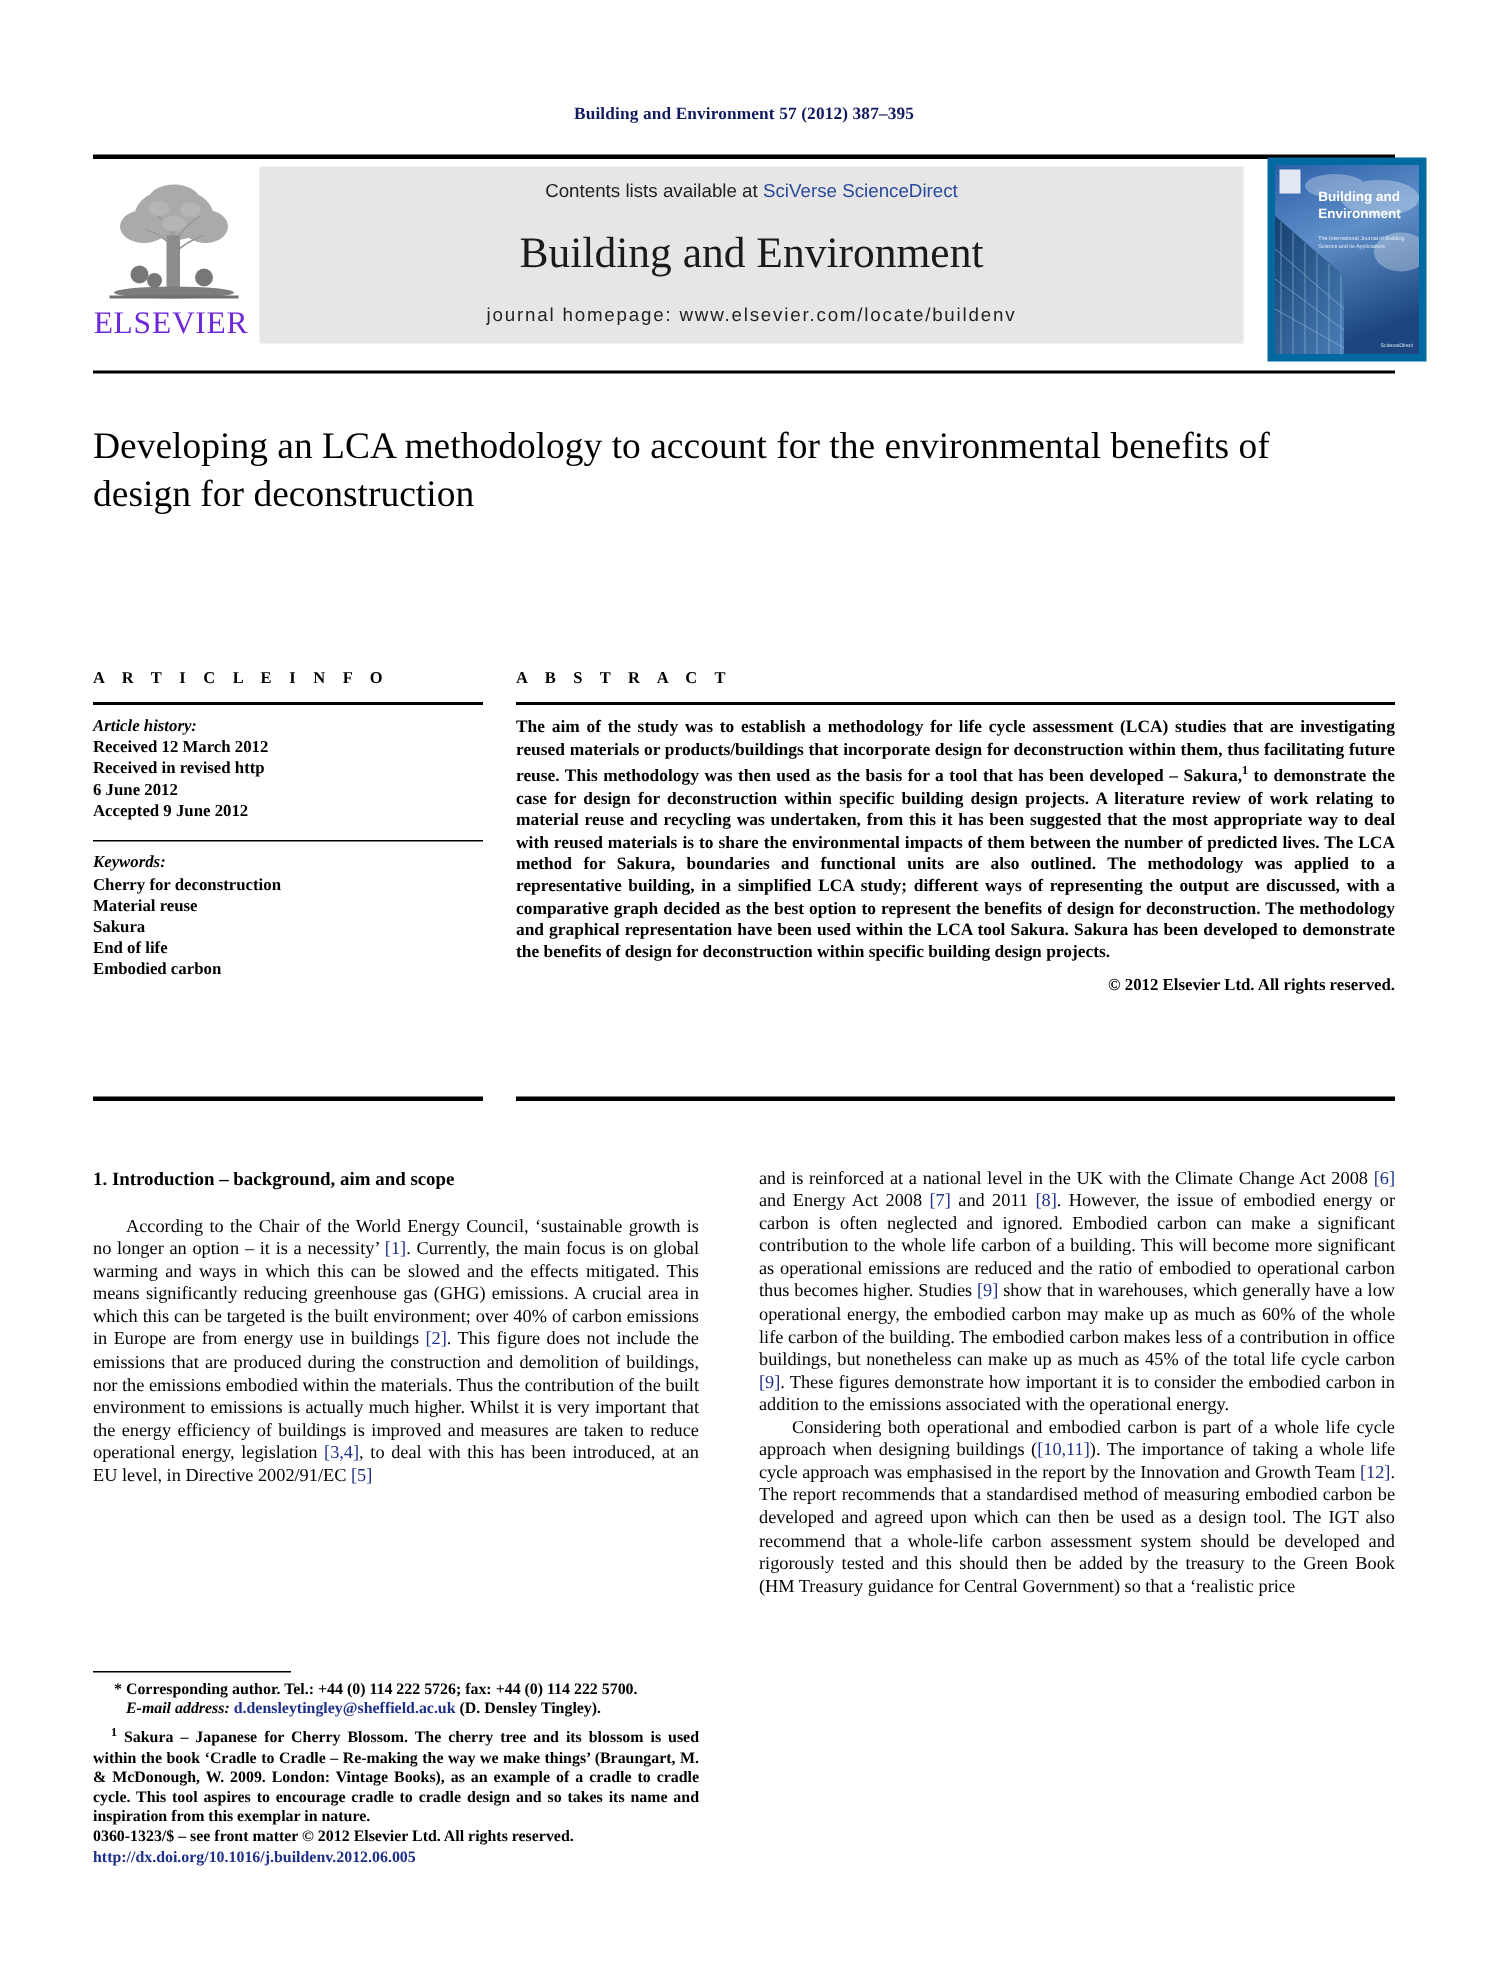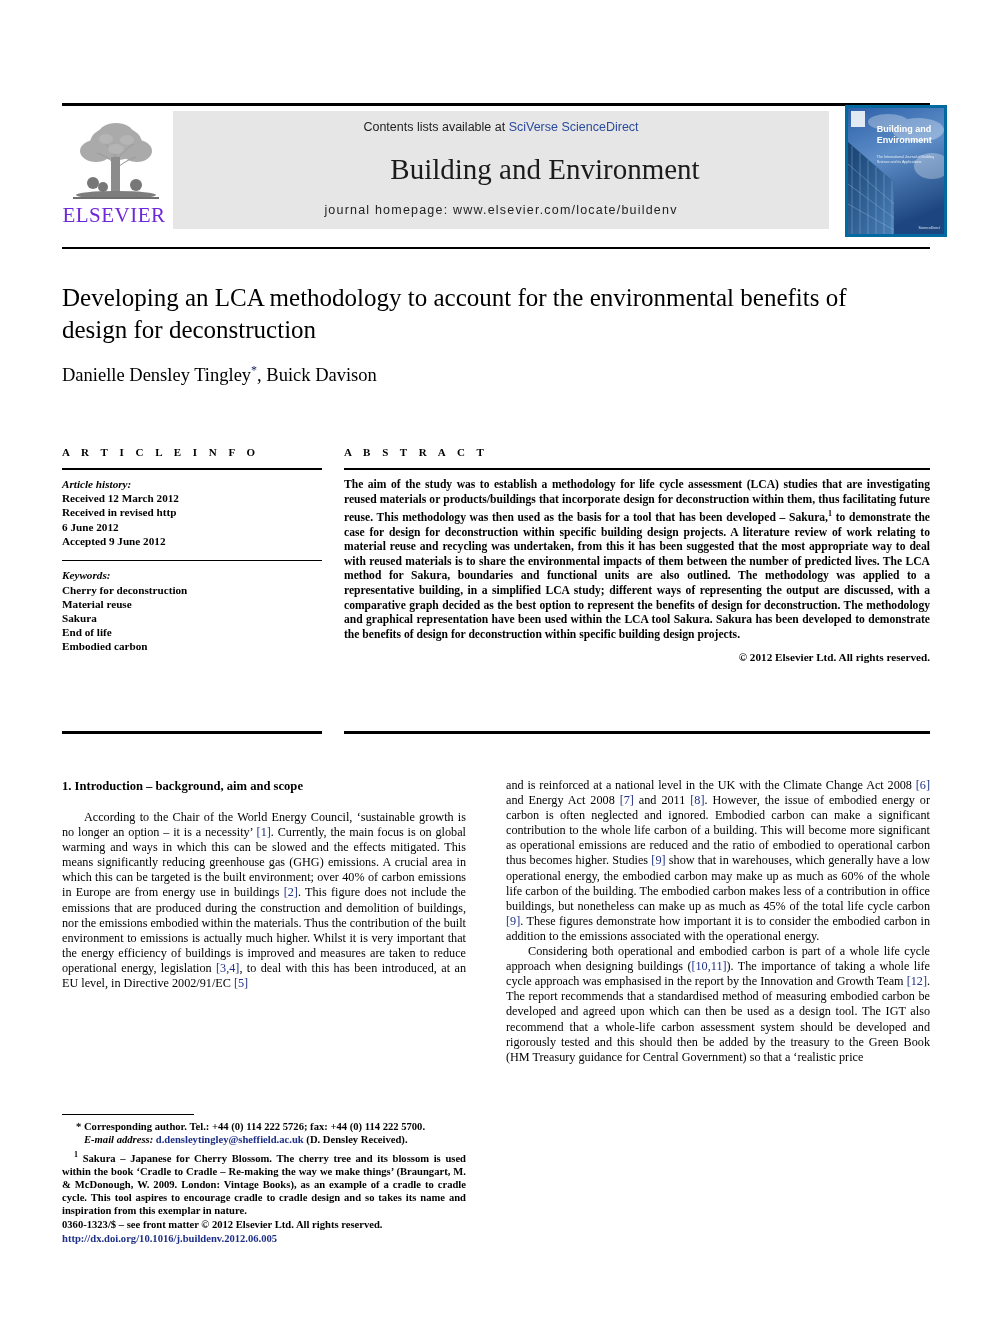--- a/index.html
+++ b/index.html
@@ -91,38 +91,37 @@
     color: #2a4a9c;
   }
   .banner .jtitle {
     position: absolute;
     left: 0; top: 42px;
     width: 656px;
     text-align: center;
     font-family: "Liberation Serif", serif;
     font-size: 29px;
     color: #1b1b1b;
-    padding-left: 44px;
   }
   .banner .homepage {
     position: absolute;
     left: 0; top: 92px;
     width: 656px;
     text-align: center;
     font-family: "Liberation Sans", sans-serif;
     font-size: 12.5px;
     letter-spacing: 1.2px;
     color: #222;
   }
   .cover-thumb {
     position: absolute;
     left: 783px; top: 2px;
     width: 96px;
     height: 126px;
-    border: 3px solid #0369a1;
+    border: 5px solid #0369a1;
     overflow: hidden;
   }
   .cover-inner { position:absolute; left:0; top:0; width:100%; height:100%; }
   .cover-title {
     position: absolute;
     left: 30%; top: 13%;
     font-family: "Liberation Sans", sans-serif;
     font-size: 9px;
     line-height: 11px;
     color: #ffffff;
@@ -314,20 +313,21 @@
     line-height: 14px;
     font-weight: bold;
   }
   .page-footer .doi { color: #1d2f86; }
 </style>
 </head>
 <body>
 
 <div class="page">
 
+  <div class="runninghead">Building and Environment 57 (2012) 387–395</div>
 
   <div class="masthead">
     <div class="masthead-rule"></div>
 
     <div class="elsevier-logo">
       <div class="tree-box">
         <svg width="92" height="88" viewBox="0 0 92 88" xmlns="http://www.w3.org/2000/svg">
           <rect x="0" y="0" width="92" height="88" fill="#ffffff"></rect>
           <g stroke="#8c8c8c" fill="none" stroke-width="1">
             <path d="M46 84 L46 40"></path>
@@ -406,23 +406,20 @@
         <span>Building and</span><br><span>Environment</span>
       </div>
       <div class="cover-sub">The International Journal of Building Science and its Applications</div>
       <div class="cover-foot">ScienceDirect</div>
     </div>
   </div>
 
   <div class="title-rule-top"></div>
 
   <div class="article-title">Developing an LCA methodology to account for the environmental benefits of design for deconstruction</div>
-  <div class="authors">
-    <span>Danielle Densley Tingley</span><sup>*</sup><span>, Buick Davison</span>
-  </div>
 
   <div class="info-col">
     <div class="section-head">A R T I C L E   I N F O</div>
     <div class="hrule"></div>
     <div class="info-block">
       <div class="ital">Article history:</div>
       <div>Received 12 March 2012</div>
       <div>Received in revised http</div>
       <div>6 June 2012</div>
       <div>Accepted 9 June 2012</div>
@@ -456,21 +453,21 @@
 
   <div class="col-right">
     <p class="body cont"><span>and is reinforced at a national level in the UK with the Climate Change Act 2008 </span><span class="ref">[6]</span><span> and Energy Act 2008 </span><span class="ref">[7]</span><span> and 2011 </span><span class="ref">[8]</span><span>. However, the issue of embodied energy or carbon is often neglected and ignored. Embodied carbon can make a significant contribution to the whole life carbon of a building. This will become more significant as operational emissions are reduced and the ratio of embodied to operational carbon thus becomes higher. Studies </span><span class="ref">[9]</span><span> show that in warehouses, which generally have a low operational energy, the embodied carbon may make up as much as 60% of the whole life carbon of the building. The embodied carbon makes less of a contribution in office buildings, but nonetheless can make up as much as 45% of the total life cycle carbon </span><span class="ref">[9]</span><span>. These figures demonstrate how important it is to consider the embodied carbon in addition to the emissions associated with the operational energy.</span></p>
     <p class="body"><span>Considering both operational and embodied carbon is part of a whole life cycle approach when designing buildings (</span><span class="ref">[10,11]</span><span>). The importance of taking a whole life cycle approach was emphasised in the report by the Innovation and Growth Team </span><span class="ref">[12]</span><span>. The report recommends that a standardised method of measuring embodied carbon be developed and agreed upon which can then be used as a design tool. The IGT also recommend that a whole-life carbon assessment system should be developed and rigorously tested and this should then be added by the treasury to the Green Book (HM Treasury guidance for Central Government) so that a ‘realistic price</span></p>
   </div>
 
   <div class="footnotes">
     <div class="fn-rule"></div>
     <div class="fn">
       <span class="lead">*</span><span> Corresponding author. Tel.: +44 (0) 114 222 5726; fax: +44 (0) 114 222 5700.</span>
-      <div style="padding-left:22px;"><span class="mail-ital">E-mail address:</span> <span class="mail-link">d.densleytingley@sheffield.ac.uk</span><span> (D. Densley Received).</span></div>
+      <div style="padding-left:22px;"><span class="mail-ital">E-mail address:</span> <span class="mail-link">d.densleytingley@sheffield.ac.uk</span><span> (D. Densley Tingley).</span></div>
     </div>
     <div class="fn fn-note">
       <span class="sup">1</span><span> Sakura – Japanese for Cherry Blossom. The cherry tree and its blossom is used within the book ‘Cradle to Cradle – Re-making the way we make things’ (Braungart, M. &amp; McDonough, W. 2009. London: Vintage Books), as an example of a cradle to cradle cycle. This tool aspires to encourage cradle to cradle design and so takes its name and inspiration from this exemplar in nature.</span>
     </div>
   </div>
 
   <div class="page-footer">
     <div>0360-1323/$ – see front matter © 2012 Elsevier Ltd. All rights reserved.</div>
     <div class="doi">http://dx.doi.org/10.1016/j.buildenv.2012.06.005</div>
   </div>

